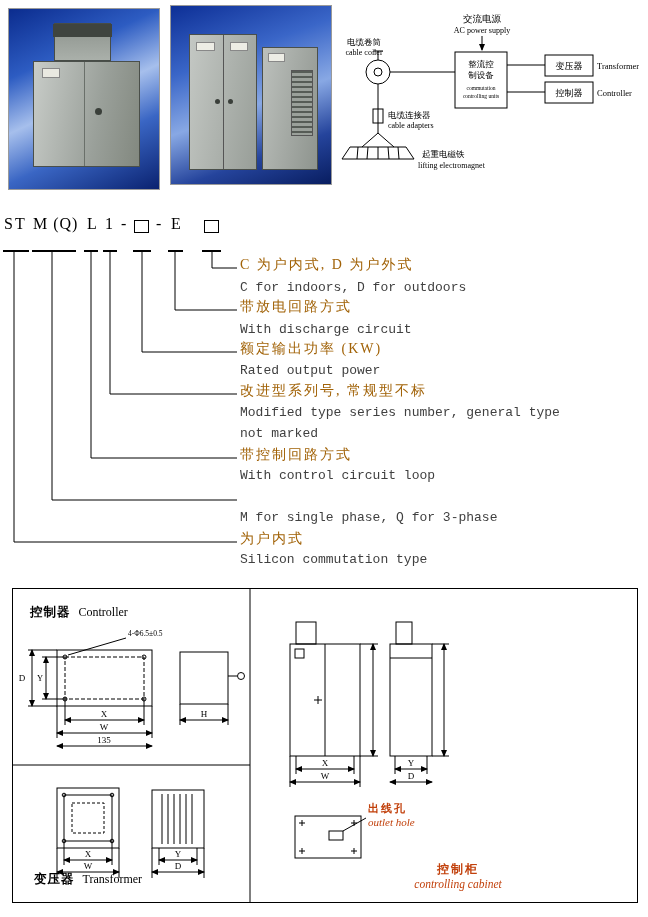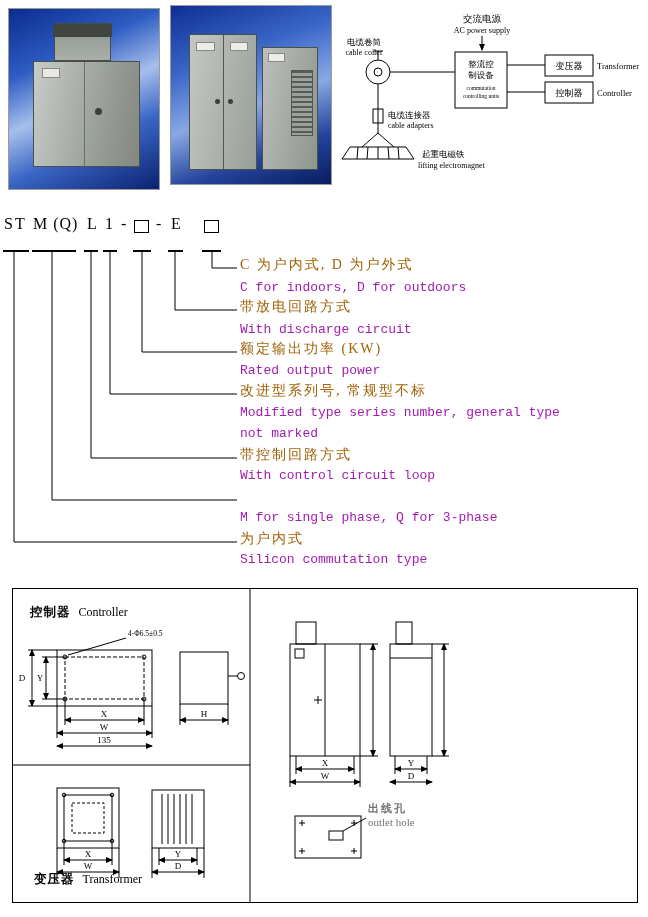--- a/index.html
+++ b/index.html
@@ -7,29 +7,29 @@
   .page { position: relative; width: 648px; height: 917px; background: #ffffff; overflow: hidden; margin: 0 auto; }
 
   
   .photo { position: absolute; border: 1px solid #9a9a9a; }
 
   
   .tok { position: absolute; font-family: "Liberation Serif", serif; font-size: 16px; color: #000; white-space: pre; }
   .codebox { position: absolute; border: 1.5px solid #000; background: #fff; }
   .uline { position: absolute; height: 2px; background: #000; }
   .row-cn { position: absolute; font-size: 14px; letter-spacing: 2px; color: #a16207; white-space: nowrap; font-family: "Liberation Serif", serif; }
-  .row-en { position: absolute; font-size: 13px; color: #a21caf; white-space: nowrap; font-family: "Liberation Mono", "DejaVu Sans Mono", monospace; }
+  .row-en { position: absolute; font-size: 13px; color: #404040; white-space: nowrap; font-family: "Liberation Mono", "DejaVu Sans Mono", monospace; }
 
   
   .dlabel { position: absolute; color: #000; white-space: nowrap; }
   .dlabel .cnb { font-size: 12.5px; font-weight: bold; letter-spacing: 1px; }
   .dlabel .enb { font-size: 12px; margin-left: 4px; }
-  .dlabel2 { position: absolute; color: #737373; text-align: center; }
+  .dlabel2 { position: absolute; color: #c2410c; text-align: center; }
   .dlabel2 .l1 { display: block; font-size: 12px; font-weight: bold; letter-spacing: 2px; }
-  .dlabel2 .l2 { display: block; font-size: 11.5px; }
+  .dlabel2 .l2 { display: block; font-size: 11.5px; font-style: italic; }
 
   svg { position: absolute; overflow: visible; }
   svg line, svg polyline, svg rect, svg circle, svg polygon, svg path.ln { stroke: #000; fill: none; stroke-width: 1; }
   svg text { fill: #000; stroke: none; font-family: "Liberation Serif", serif; }
 </style>
 </head>
 <body>
 
 <div class="page">
 
@@ -316,14 +316,18 @@
   <div class="dlabel" style="left:26px; top:869px;margin-left:8px;">
     <span class="cnb">变压器</span>
     <span class="enb">Transformer</span>
   </div>
 
   <div class="dlabel2" style="left:368px; top:801px; text-align:left;">
     <span class="l1" style="font-size:11px;">出线孔</span>
     <span class="l2" style="font-size:11px;">outlet hole</span>
   </div>
 
+  <div class="dlabel2" style="left:398px; top:861px; width:120px;">
+    <span class="l1">控制柜</span>
+    <span class="l2">controlling cabinet</span>
+  </div>
 
 </div>
 
 </body></html>

